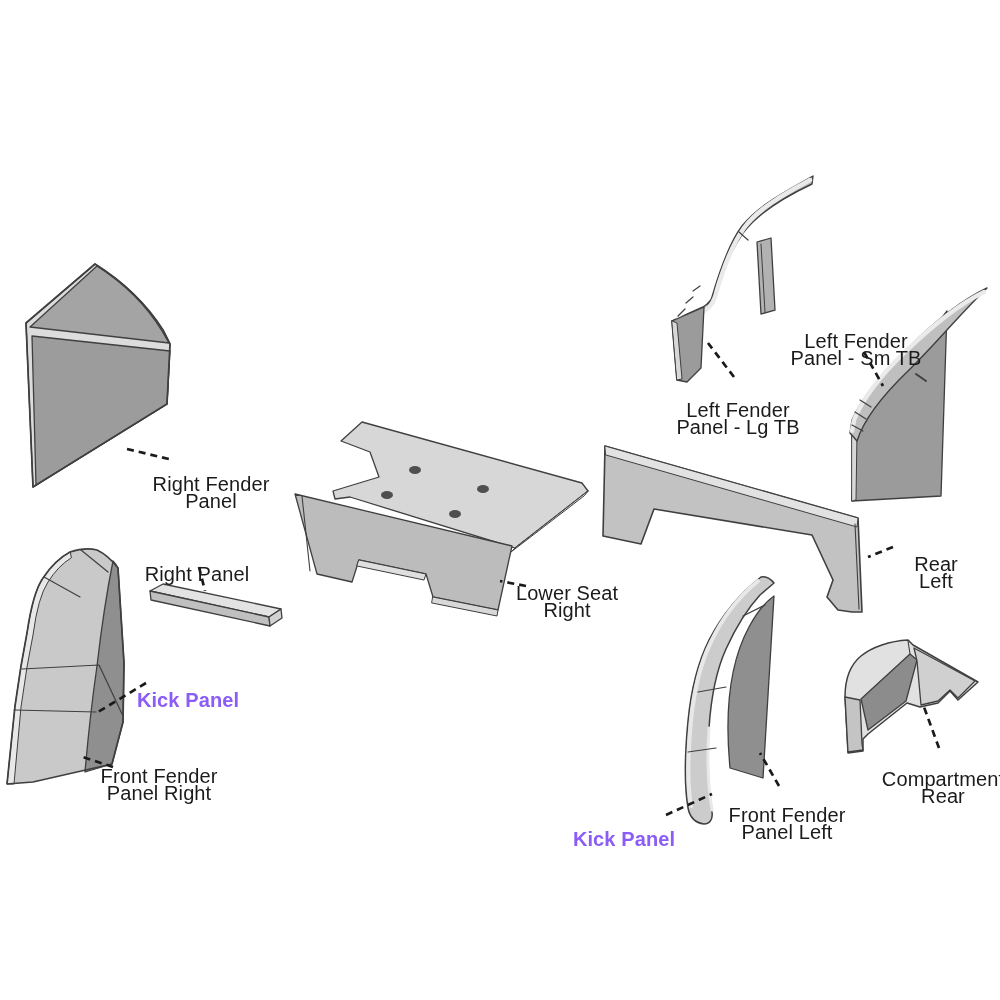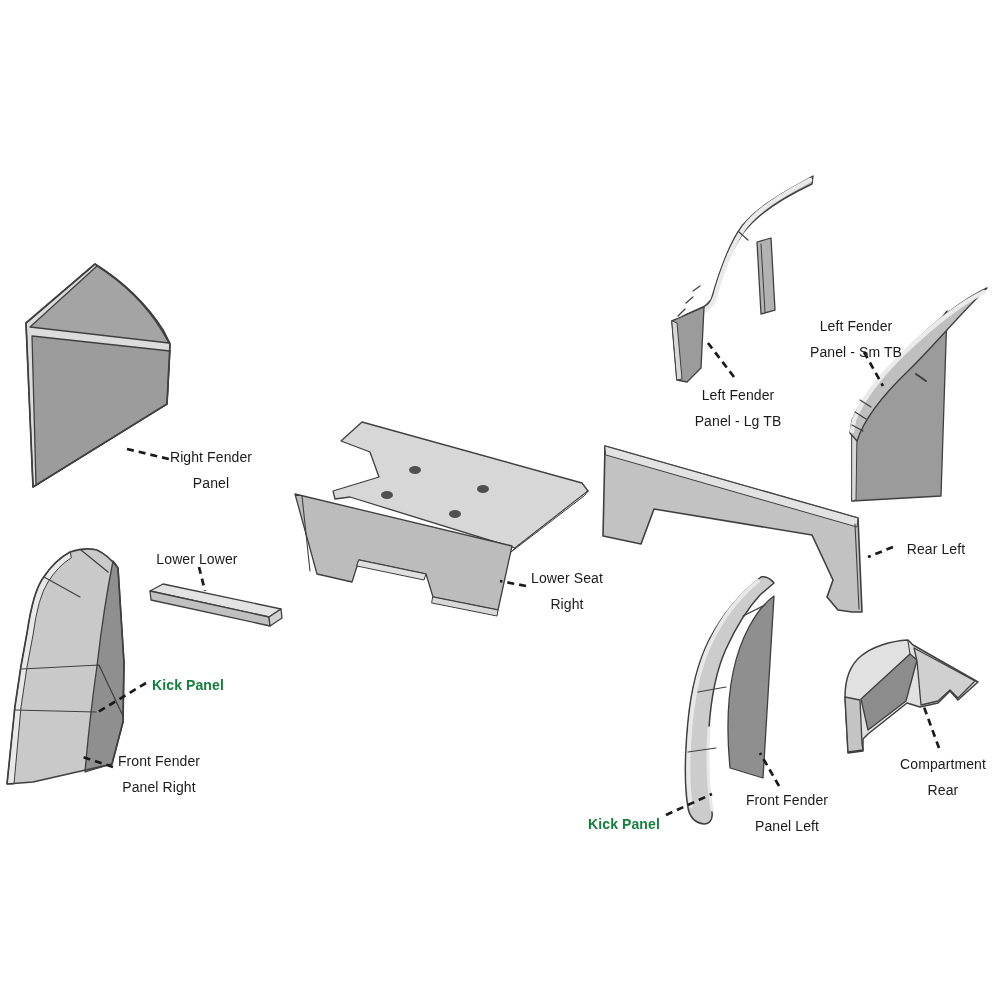--- a/index.html
+++ b/index.html
@@ -1,22 +1,22 @@
 <!DOCTYPE html>
 <html><head>
 <meta charset="utf-8">
 <style>
   html,body{margin:0;padding:0;background:#ffffff;}
   #stage{position:relative;width:1000px;height:1000px;background:#ffffff;overflow:hidden;
          font-family:"Liberation Sans", sans-serif;}
   #drawing{position:absolute;left:0;top:0;}
   .callout{position:absolute;transform:translateX(-50%);text-align:center;
-           font-size:14px;line-height:26px;color:#1b1b1b;white-space:pre-line;
-           letter-spacing:0.1px;}
-  .callout.bold{font-weight:bold;color:#15803d;}
+           font-size:20px;line-height:17px;color:#1b1b1b;white-space:pre-line;
+           letter-spacing:0.1px;margin-top:20px;}
+  .callout.bold{font-weight:bold;color:#8b5cf6;}
 </style>
 </head>
 <body>
 
 <div id="stage">
 
   <svg id="drawing" width="1000" height="1000" viewBox="0 0 1000 1000" stroke-linejoin="round" stroke-linecap="round">
 
     <g stroke="#3f3f3f" stroke-width="1.3">
       <path d="M95,264 Q138,291 163,330 L170,344 L167,404 L33,487 L26,323 Z" fill="#dcdcdc"></path>
@@ -111,24 +111,24 @@
       <path d="M526,586 L500,581"></path>
       <path d="M893,547 L868,557"></path>
       <path d="M734,377 L708,343"></path>
       <path d="M864,352 L883,386"></path>
       <path d="M666,815 L712,794"></path>
       <path d="M779,786 L760,753"></path>
       <path d="M939,748 L924,707"></path>
     </g>
   </svg>
 
-  <div class="callout" style="left:211px;top:444px;">Right Fender
+  <div class="callout" style="left:211px;top:456px;">Right Fender
 Panel</div>
 
-  <div class="callout" style="left:197px;top:546px;">Lower Lower</div>
+  <div class="callout" style="left:197px;top:546px;">Right Panel</div>
 
   <div class="callout bold" style="left:188px;top:672px;">Kick Panel</div>
 
   <div class="callout" style="left:159px;top:748px;">Front Fender
 Panel Right</div>
 
   <div class="callout" style="left:567px;top:565px;">Lower Seat
 Right</div>
 
   <div class="callout" style="left:936px;top:536px;">Rear Left</div>

